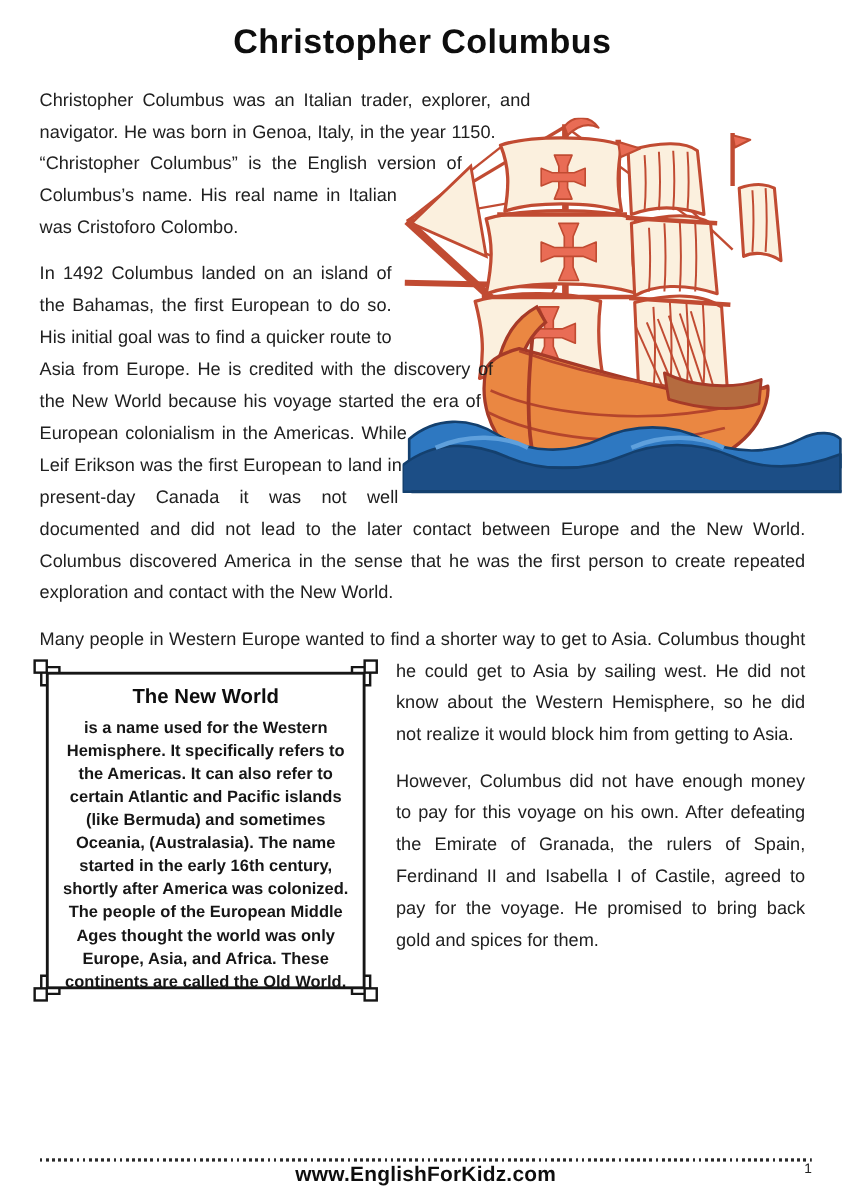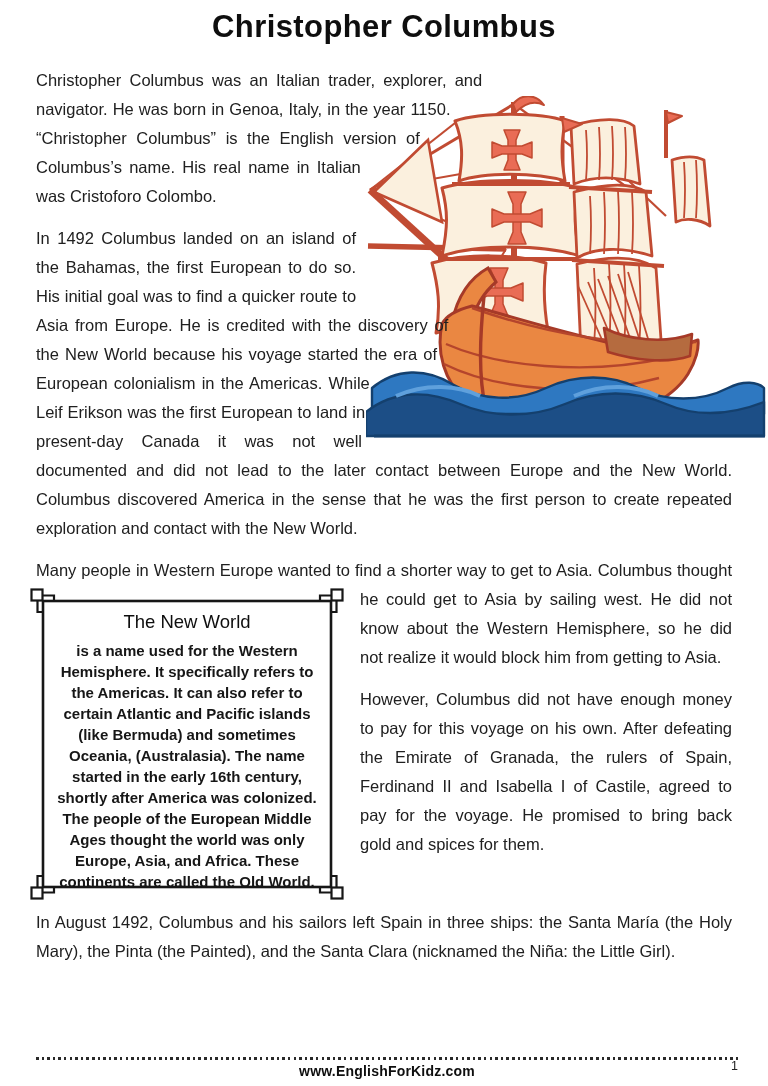--- a/index.html
+++ b/index.html
@@ -3,21 +3,21 @@
 <meta charset="utf-8">
 <style>
   html,body{margin:0;padding:0;}
   body{
     width:768px;height:1086px;background:#ffffff;position:relative;overflow:hidden;
     font-family:"Liberation Sans", sans-serif;color:#202020;
     -webkit-font-smoothing:antialiased;
   }
   .page{box-sizing:border-box;height:100%;padding:0 36px;position:relative;}
   .title{
-    margin:0;padding-top:8px;text-align:center;
+    margin:0;padding-top:19px;text-align:center;
     font-size:31px;line-height:38px;font-weight:700;color:#0e0e0e;letter-spacing:.4px;
   }
   .content{font-size:16.5px;line-height:29px;text-align:justify;}
   .para{margin:0 0 13px 0;}
   .para.first{margin-top:20px;}
   .para.clearleft{clear:left;margin-top:12px;}
 
   
   .ship-float{
     float:right;width:400px;height:348px;
@@ -34,31 +34,31 @@
     shape-outside:inset(30px 0px 0px 0px);
     position:relative;display:block;
   }
   .callout-frame{position:absolute;left:0;top:0;width:318px;height:316px;}
   .callout-inner{
     position:absolute;left:0;top:0;right:0;bottom:0;
     padding:24px 20px 0 20px;box-sizing:border-box;
     display:block;text-align:center;
     font-size:15px;line-height:21px;color:#161616;
   }
-  .callout-title{display:block;font-size:18.5px;line-height:24px;font-weight:400;margin-bottom:6px;color:#0e0e0e;}
+  .callout-title{display:block;font-size:18.5px;line-height:24px;font-weight:700;margin-bottom:6px;color:#0e0e0e;}
   .callout-body{display:block;font-weight:bold;}
 
   
   .footer{position:absolute;left:36px;right:30px;bottom:6px;}
   .dotted{
     height:3px;margin-bottom:0px;
     background-image:repeating-linear-gradient(to right,#2a2a2a 0 2.5px,transparent 2.5px 5.6px);
   }
   .footer-row{position:relative;text-align:center;padding-top:2px;}
-  .website{font-weight:700;font-size:14px;letter-spacing:.2px;color:#0e0e0e;}
+  .website{font-weight:700;font-size:19px;letter-spacing:.2px;color:#0e0e0e;}
   .pagenum{position:absolute;right:0;top:-1px;font-size:12.5px;color:#222;}
 </style>
 </head>
 <body>
 
 <div class="page">
 
   <h1 class="title">Christopher Columbus</h1>
 
   <div class="content">
@@ -169,21 +169,20 @@
         <path d="M303.5,306.5 H292 V301 M308.5,301.5 V290 H303" fill="none" stroke="#161616" stroke-width="2.2"></path>
       </svg>
           <span class="callout-inner">
             <b class="callout-title">The New World</b>
             <span class="callout-body">is a name used for the Western Hemisphere. It specifically refers to the Americas. It can also refer to certain Atlantic and Pacific islands (like Bermuda) and sometimes Oceania, (Australasia). The name started in the early 16th century, shortly after America was colonized. The people of the European Middle Ages thought the world was only Europe, Asia, and Africa. These continents are called the Old World.</span>
           </span>
         </span><span>Many people in Western Europe wanted to find a shorter way to get to Asia. Columbus thought he could get to Asia by sailing west. He did not know about the Western Hemisphere, so he did not realize it would block him from getting to Asia.</span></p>
 
     <p class="para"><span>However, Columbus did not have enough money to pay for this voyage on his own. After defeating the Emirate of Granada, the rulers of Spain, Ferdinand II and Isabella I of Castile, agreed to pay for the voyage. He promised to bring back gold and spices for them.</span></p>
 
-    <p class="para clearleft"><span>In August 1492, Columbus and his sailors left Spain in three ships: the Santa María (the Holy Mary), the Pinta (the Painted), and the Santa Clara (nicknamed the Niña: the Little Girl).</span></p>
 
   </div>
 
   <div class="footer">
     <div class="dotted"></div>
     <div class="footer-row">
       <span class="pagenum">1</span>
       <span class="website">www.EnglishForKidz.com</span>
     </div>
   </div>

